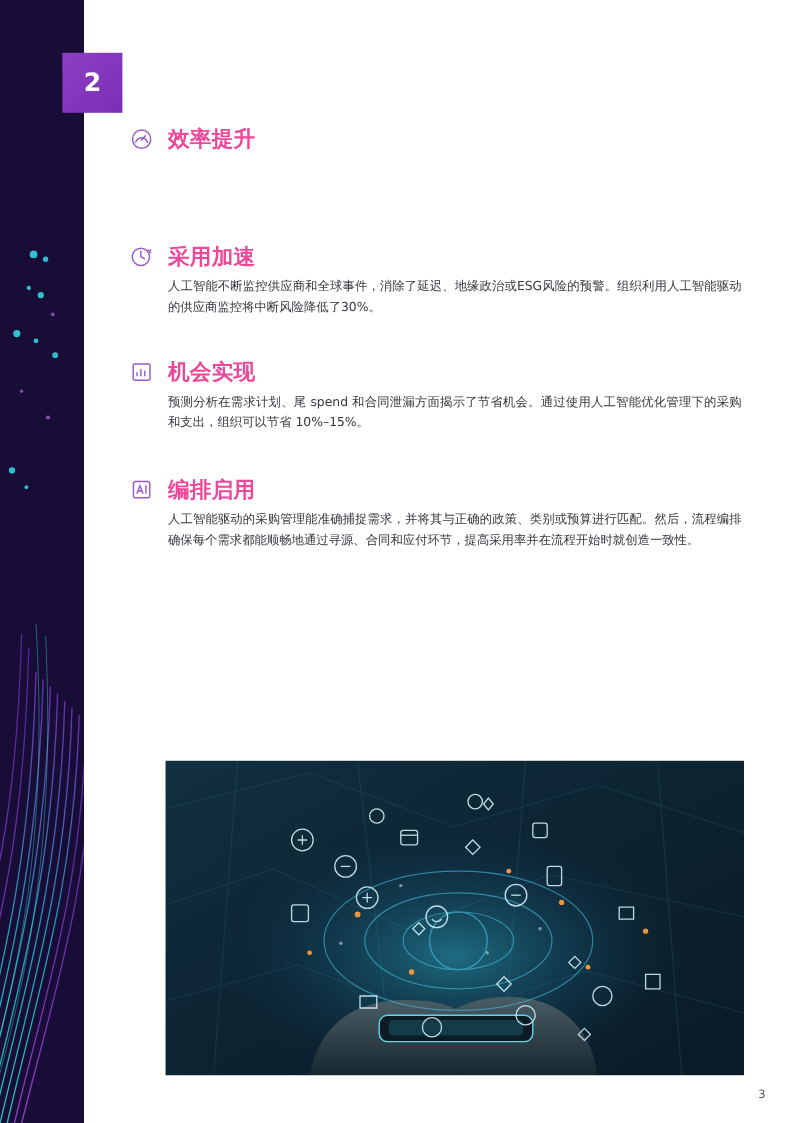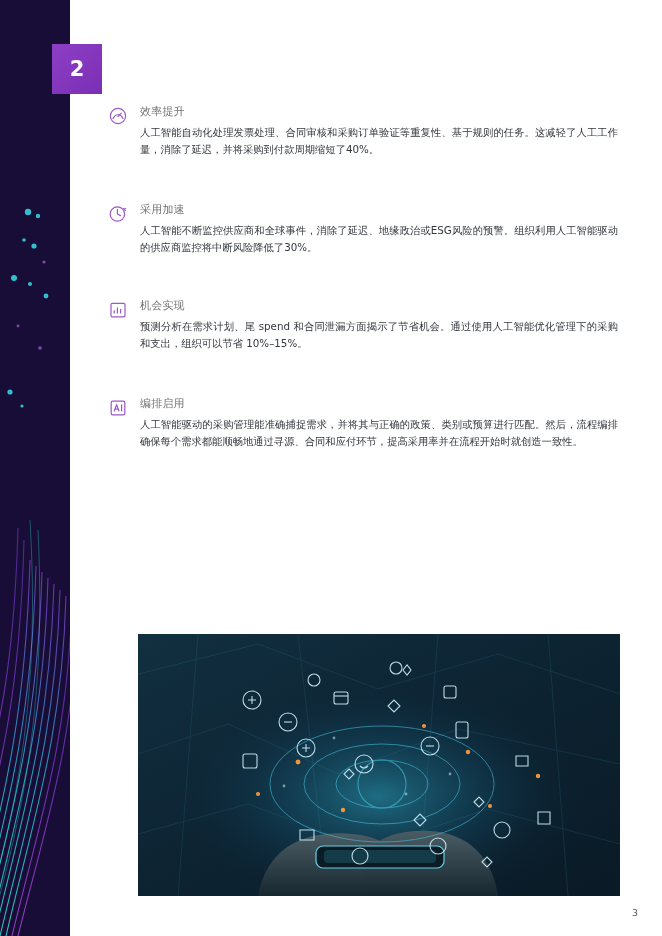--- a/index.html
+++ b/index.html
@@ -72,23 +72,23 @@
     left: 0;
     top: 2px;
     width: 20px;
     height: 20px;
     color: #9b59c6;
   }
   .sec-body {
     margin-left: 32px;
   }
   .sec-head {
-    color: #737373;
-    font-size: 11px;
-    font-weight: normal;
+    color: #ec4899;
+    font-size: 18px;
+    font-weight: bold;
     margin: 0 0 5px 0;
     letter-spacing: 0.2px;
   }
   .sec-text {
     color: #33373d;
     font-size: 10.3px;
     line-height: 1.62;
     margin: 0;
     text-align: justify;
     width: 478px;
@@ -176,21 +176,20 @@
   <div class="section" style="top:104px;">
     <span class="sec-icon">
       <svg width="20" height="20" viewBox="0 0 20 20" fill="none" stroke="#9b59c6" stroke-width="1.2">
         <circle cx="10" cy="10" r="7.6"></circle>
         <path d="M5 12.5 C7.5 7.5, 12.5 7.5, 15 12.5" stroke-linecap="round"></path>
         <path d="M10 10.6 L13.2 7.2" stroke-linecap="round"></path>
       </svg>
     </span>
     <div class="sec-body">
       <p class="sec-head">效率提升</p>
-      <p class="sec-text">人工智能自动化处理发票处理、合同审核和采购订单验证等重复性、基于规则的任务。这减轻了人工工作量，消除了延迟，并将采购到付款周期缩短了40%。</p>
     </div>
   </div>
 
   <div class="section" style="top:202px;">
     <span class="sec-icon">
       <svg width="20" height="20" viewBox="0 0 20 20" fill="none" stroke="#9b59c6" stroke-width="1.2">
         <circle cx="9.4" cy="10" r="7.2"></circle>
         <path d="M9.4 5.4 L9.4 10 L12.4 11.6" stroke-linecap="round"></path>
         <path d="M15.6 4.4 L17.6 6.4 M17.6 4.4 L15.6 6.4" stroke-linecap="round"></path>
       </svg>

